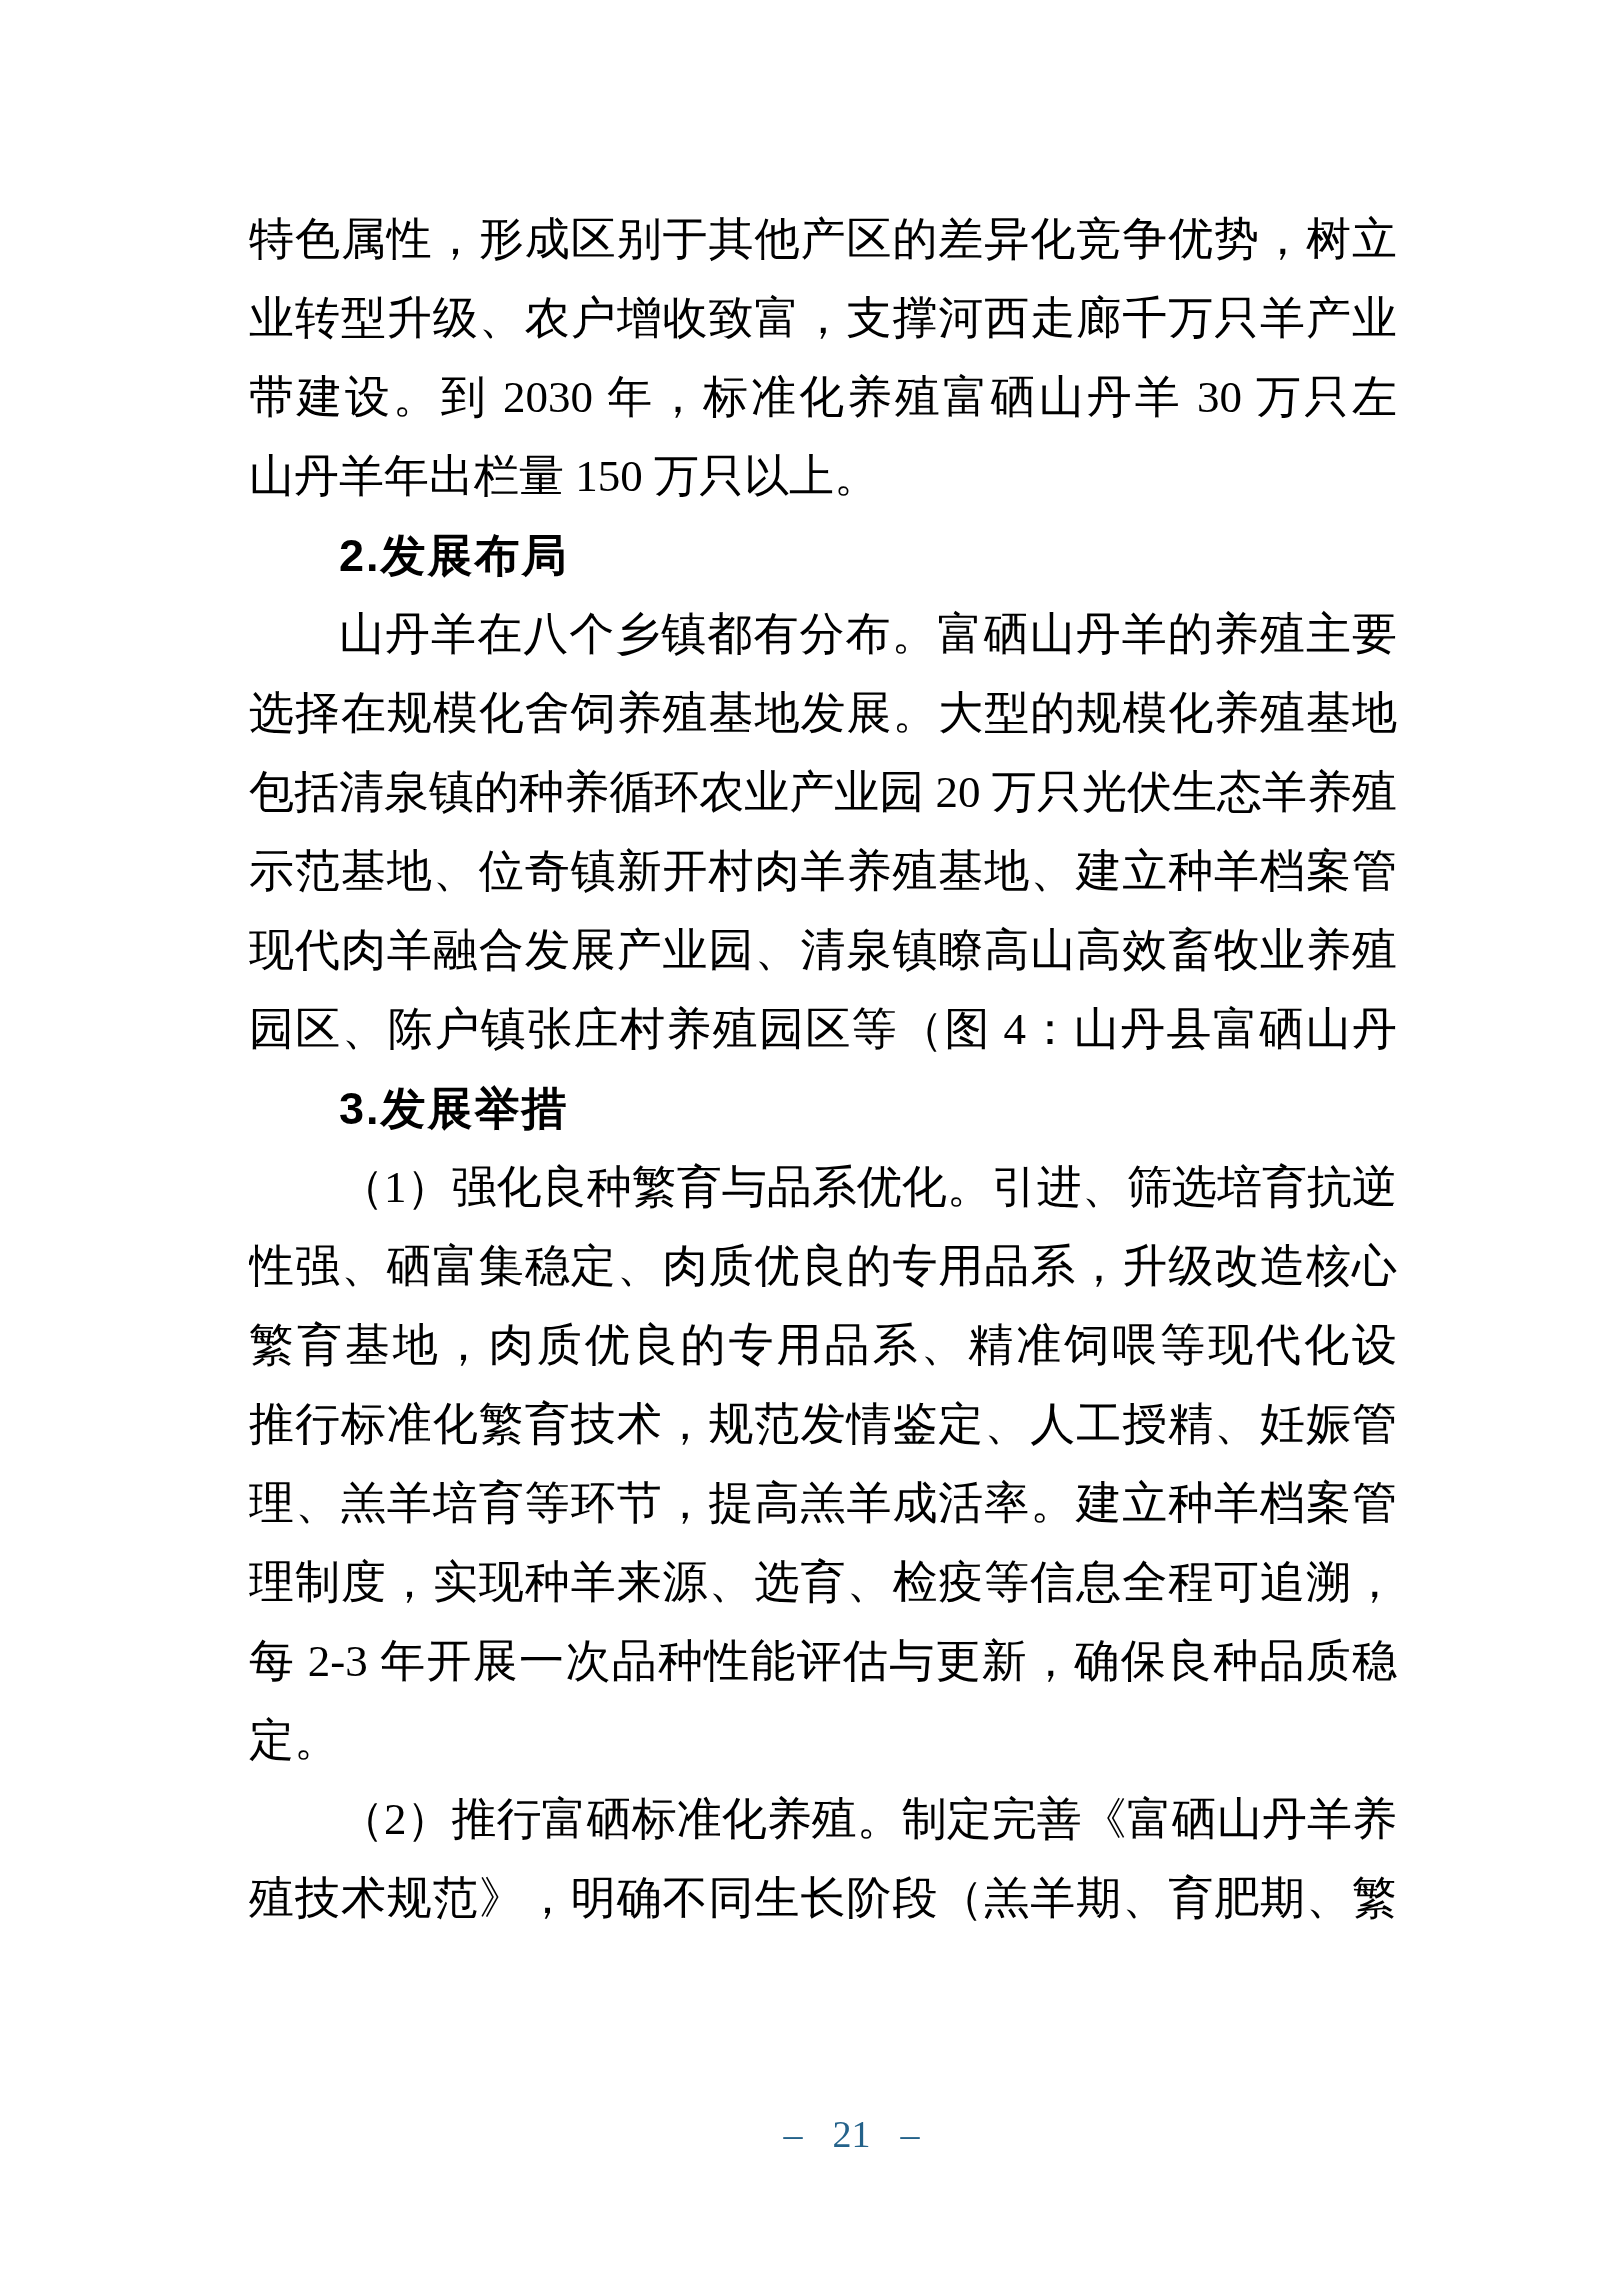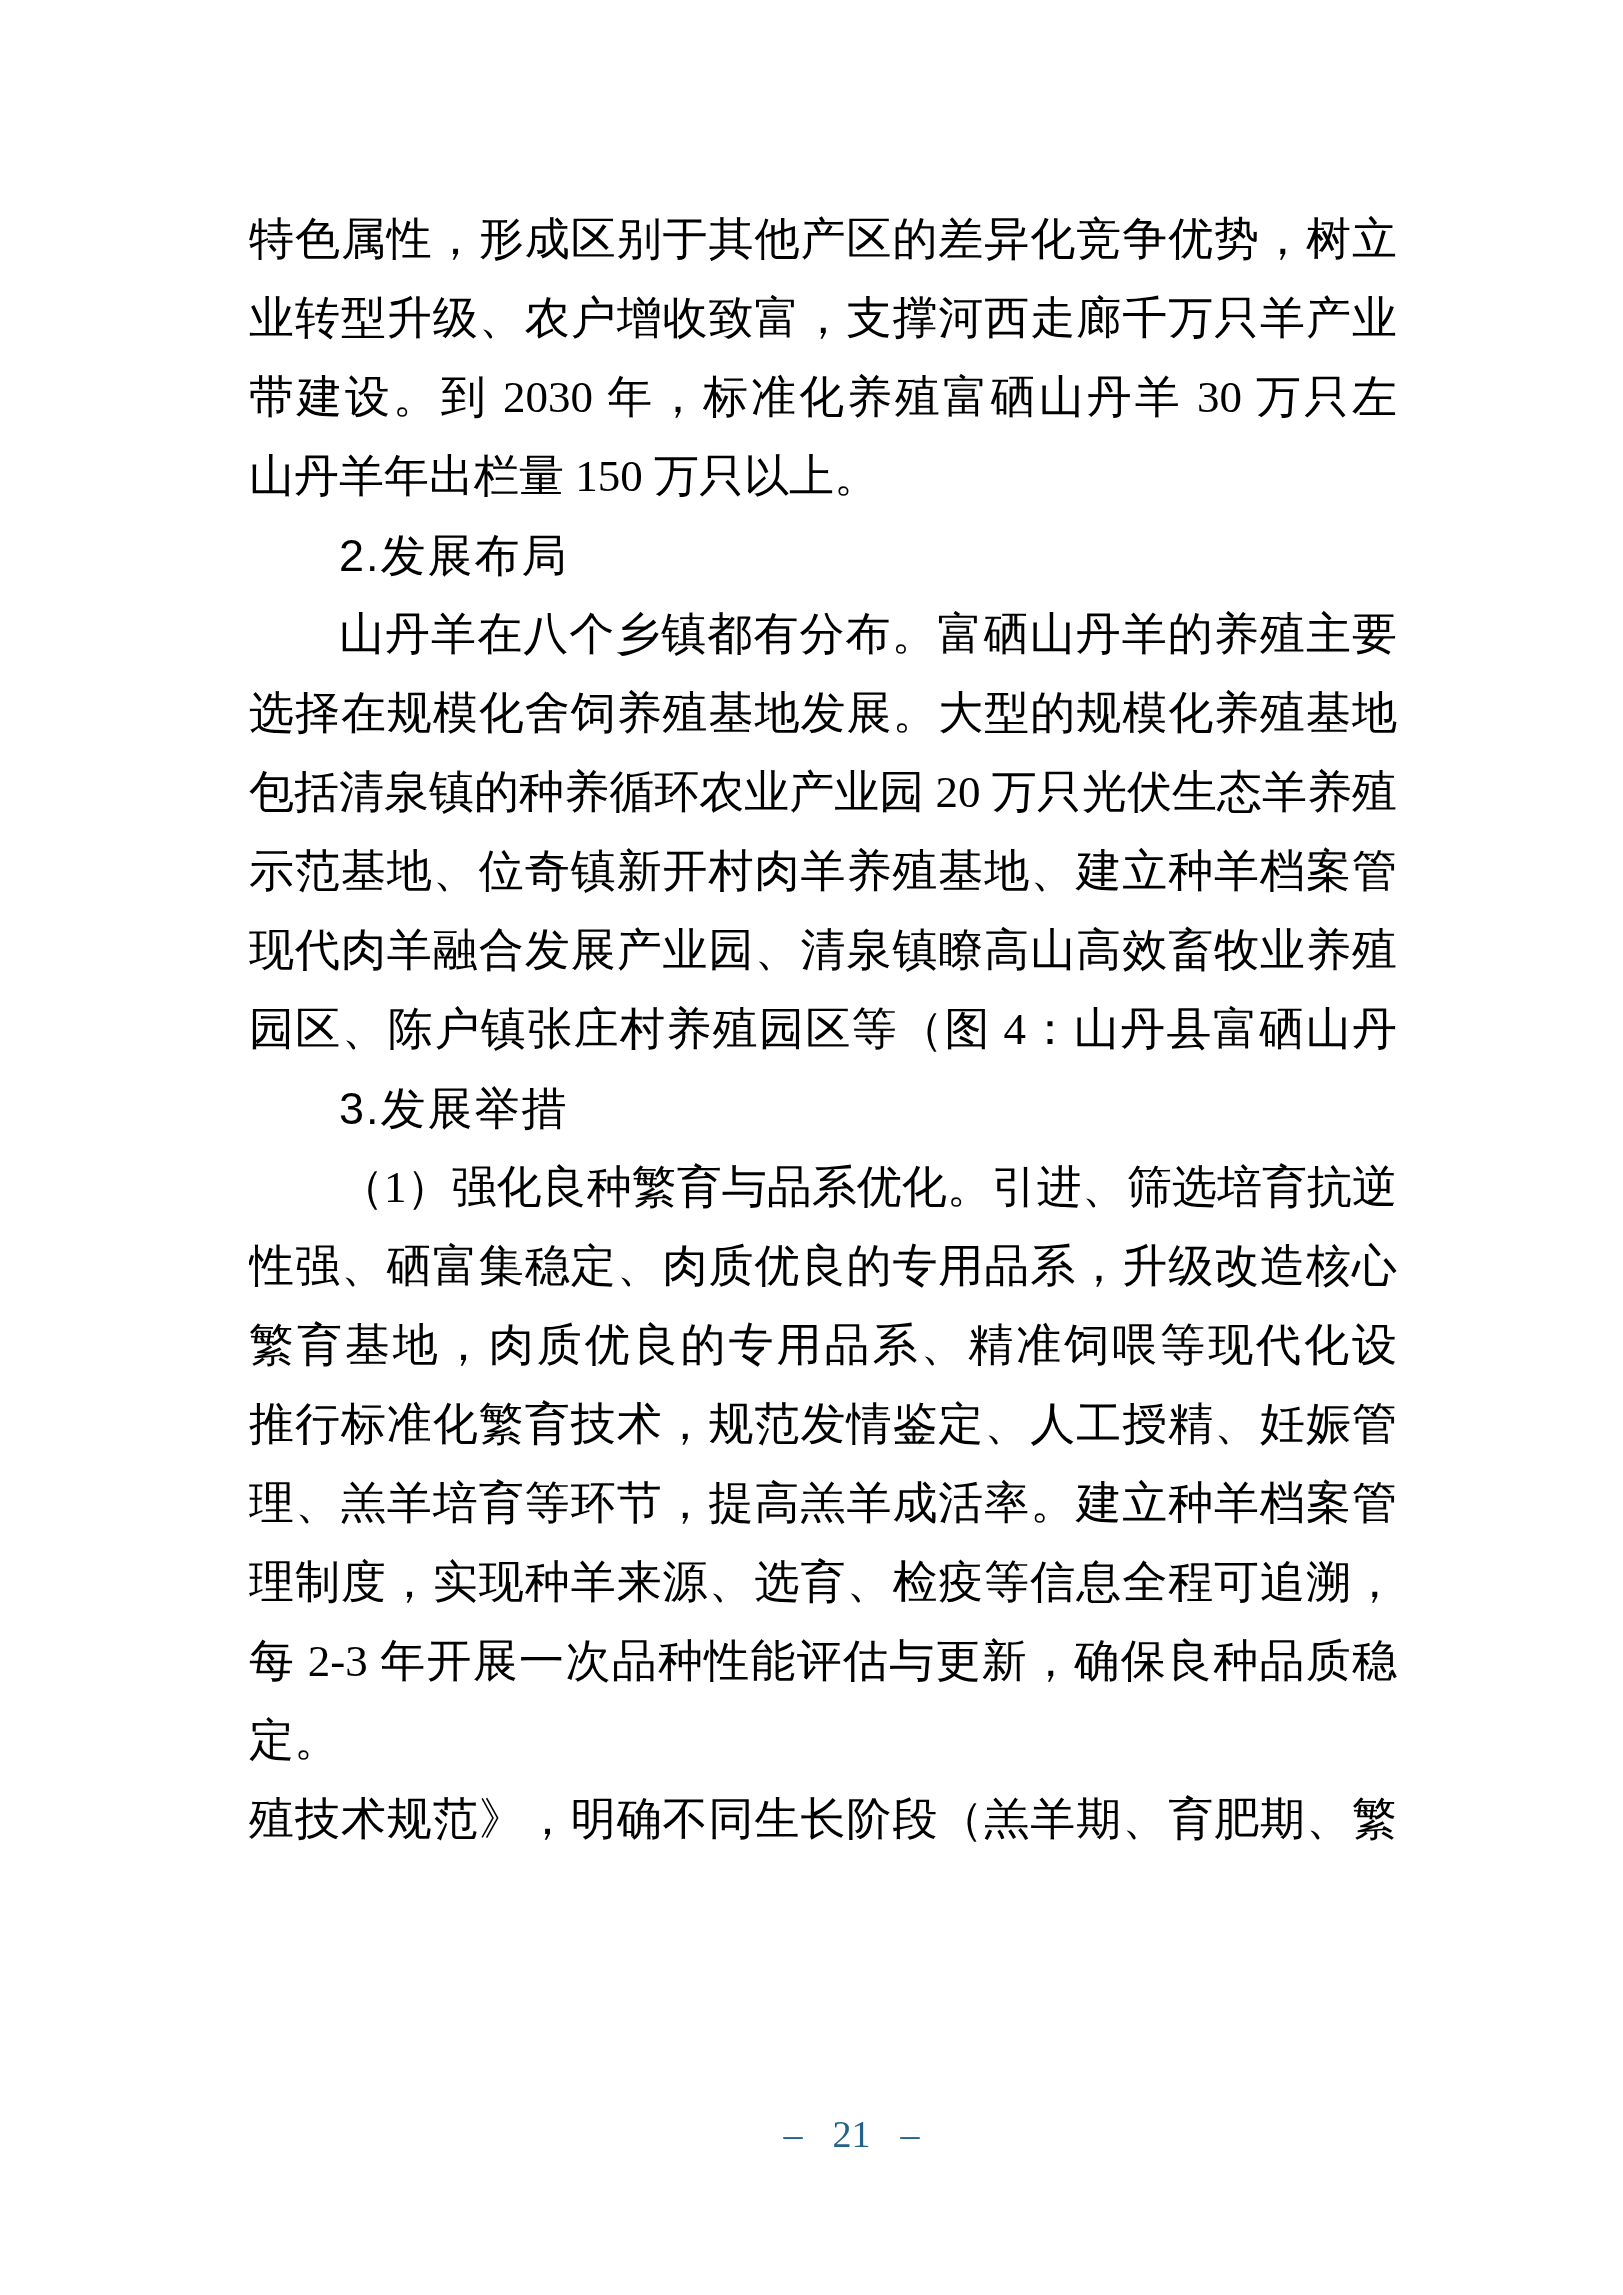--- a/index.html
+++ b/index.html
@@ -34,21 +34,21 @@
     text-align: justify;
     text-align-last: justify;
     text-justify: inter-character;
   }
   
   .ind {
     text-indent: 90px;
   }
   
   .hd {
-    font-weight: normal;
+    font-weight: bold;
     font-family: "Liberation Sans", "DejaVu Sans", sans-serif;
     letter-spacing: 2px;
   }
   .footer {
     position: absolute;
     left: 0;
     top: 2100px;
     width: 100%;
     text-align: center;
     font-size: 38px;
@@ -82,20 +82,21 @@
     <div class="line jf">园区、陈户镇张庄村养殖园区等（图 4：山丹县富硒山丹羊</div>
     <div class="line hd ind">3.发展举措</div>
     <div class="line jf ind">（1）强化良种繁育与品系优化。引进、筛选培育抗逆</div>
     <div class="line jf">性强、硒富集稳定、肉质优良的专用品系，升级改造核心</div>
     <div class="line jf">繁育基地，肉质优良的专用品系、精准饲喂等现代化设施，</div>
     <div class="line jf">推行标准化繁育技术，规范发情鉴定、人工授精、妊娠管</div>
     <div class="line jf">理、羔羊培育等环节，提高羔羊成活率。建立种羊档案管</div>
     <div class="line jf">理制度，实现种羊来源、选育、检疫等信息全程可追溯，</div>
     <div class="line jf">每 2-3 年开展一次品种性能评估与更新，确保良种品质稳</div>
     <div class="line">定。</div>
+    <div class="line jf ind">（2）推行富硒标准化养殖。制定完善《富硒山丹羊养</div>
     <div class="line jf">殖技术规范》，明确不同生长阶段（羔羊期、育肥期、繁殖</div>
   </div>
 
   <div class="footer" style="color: rgb(36, 98, 138); padding-left: 40px;">
     <span class="dash">–</span><span class="num">21</span><span class="dash">–</span>
   </div>
 
 </div>
 
 

